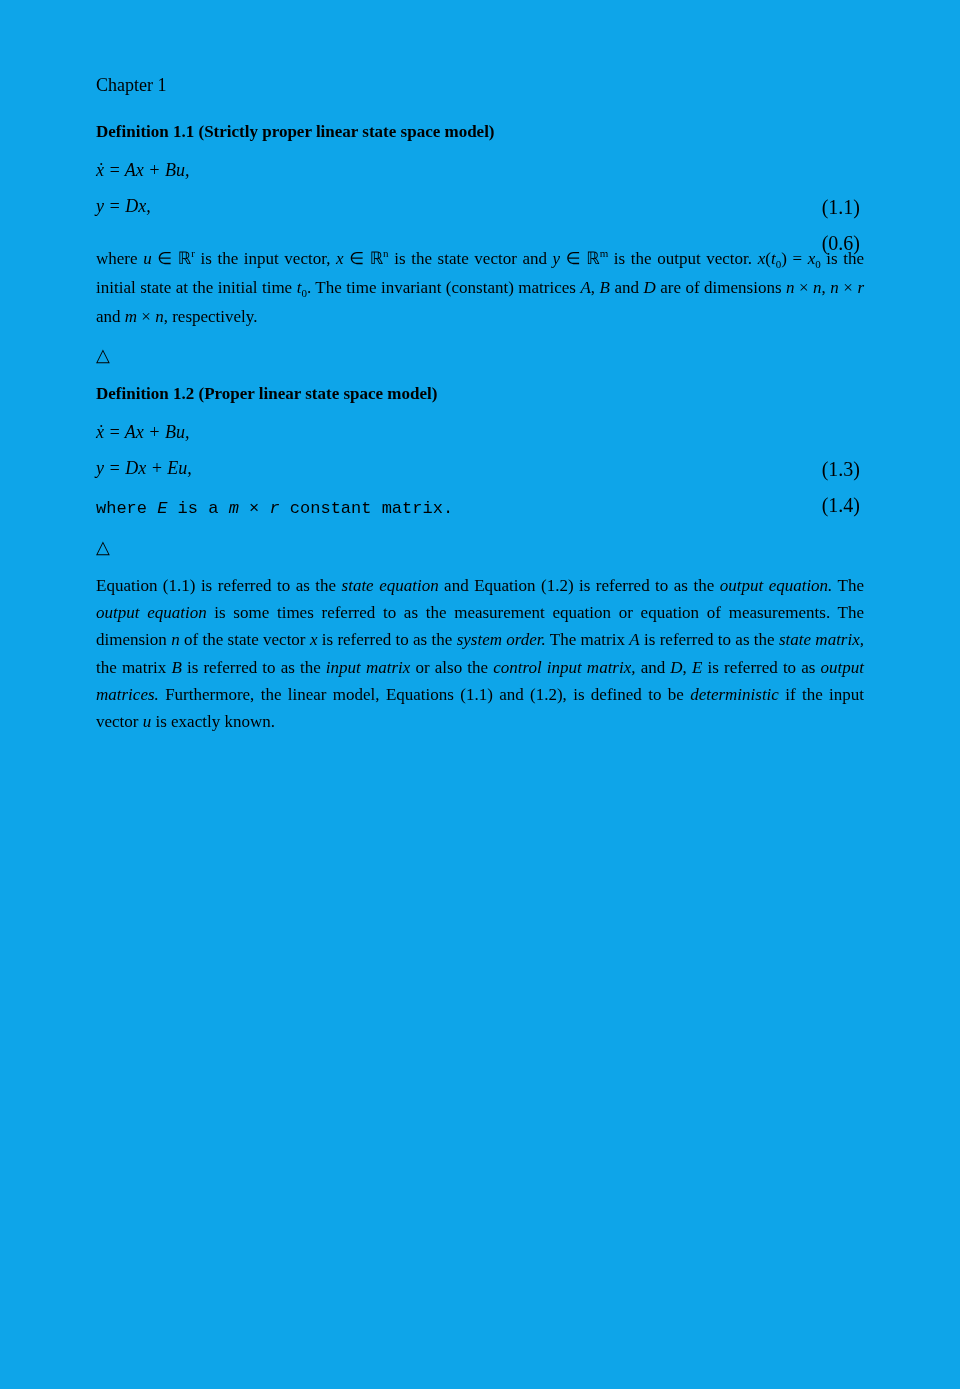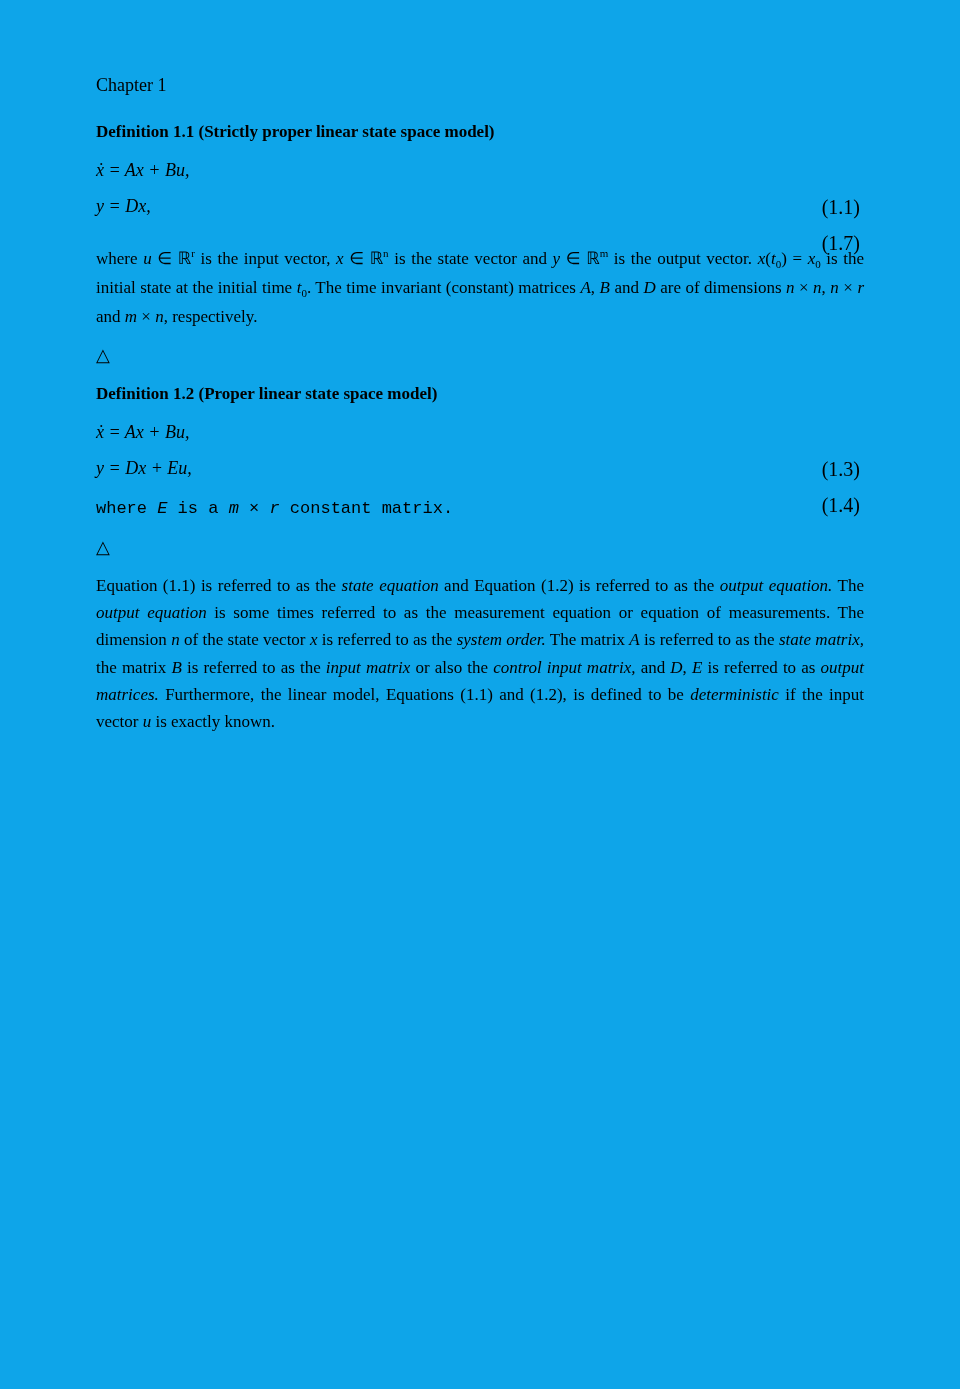--- a/index.html
+++ b/index.html
@@ -112,21 +112,21 @@
     <span class="eq-formula">
       <em>ẋ</em> = <em>Ax</em> + <em>Bu</em>,
     </span>
     <span class="eq-num">(1.1)</span>
   </div>
 
   <div class="eq-row">
     <span class="eq-formula">
       <em>y</em> = <em>Dx</em>,
     </span>
-    <span class="eq-num">(1.7)</span>
+    <span class="eq-num">(0.6)</span>
   </div>
 
   <p class="body-text" style="margin-top:24px;">
     where <em>u</em> ∈ ℝ<sup>r</sup> is the input vector, <em>x</em> ∈ ℝ<sup>n</sup> is the state vector and <em>y</em> ∈ ℝ<sup>m</sup> is the output vector. <em>x</em>(<em>t</em><sub>0</sub>) = <em>x</em><sub>0</sub> is the initial state at the initial time <em>t</em><sub>0</sub>. The time invariant (constant) matrices <em>A</em>, <em>B</em> and <em>D</em> are of dimensions <em>n</em> × <em>n</em>, <em>n</em> × <em>r</em> and <em>m</em> × <em>n</em>, respectively.
   </p>
 
   <span class="triangle-marker">△</span>
 
   <p class="body-text" style="margin-top:10px;">
     <strong>Definition 1.2</strong>

